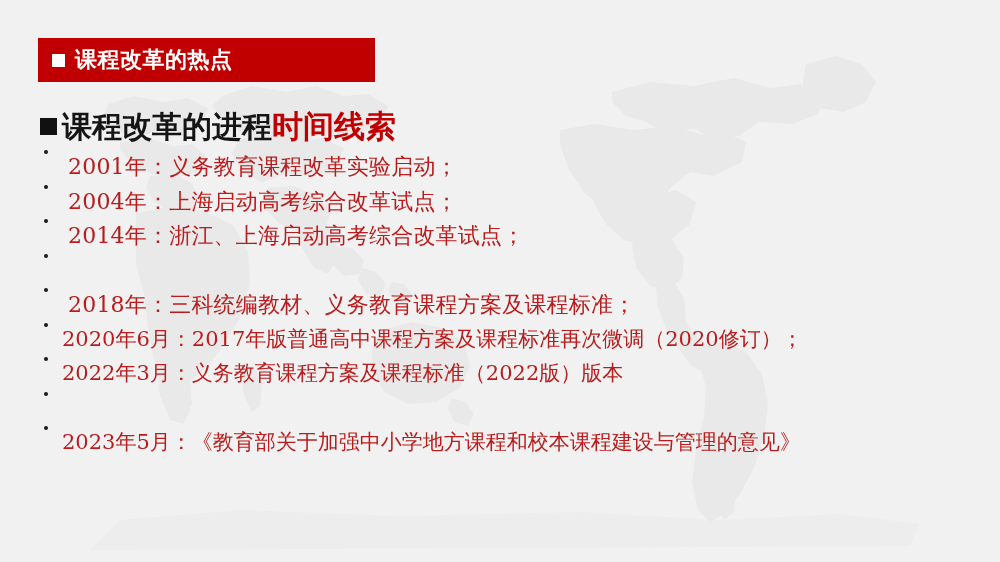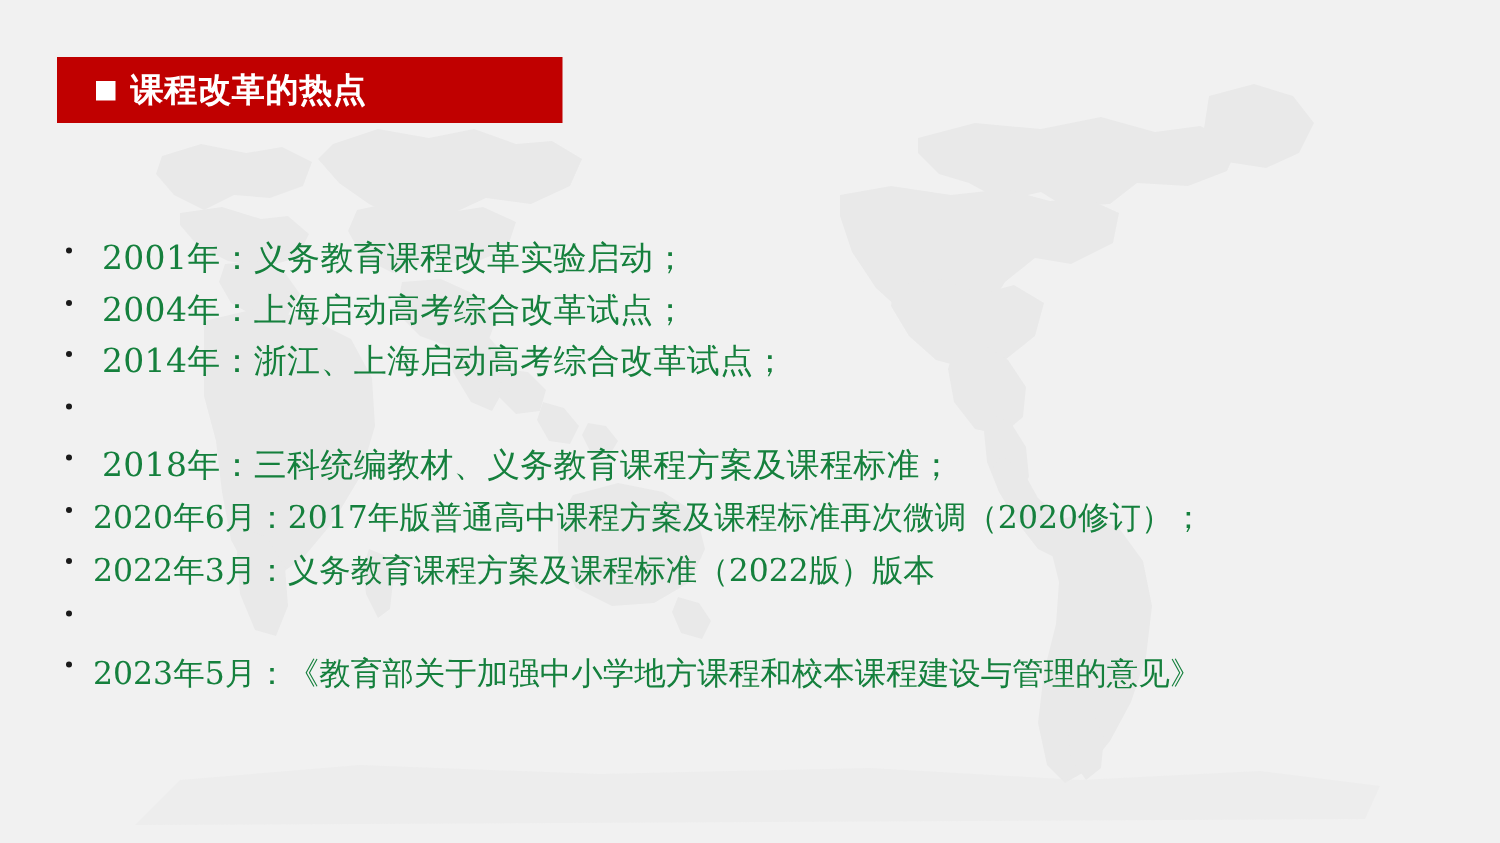--- a/index.html
+++ b/index.html
@@ -36,21 +36,21 @@
   #banner {
     position: absolute;
     left: 38px;
     top: 38px;
     width: 337px;
     height: 44px;
     background: #c00000;
     display: flex;
     align-items: center;
     box-sizing: border-box;
-    padding-left: 26px;
+    padding-left: 14px;
   }
   #banner .sq {
     width: 13px;
     height: 13px;
     background: #ffffff;
     display: inline-block;
     margin-right: 10px;
     flex: 0 0 auto;
   }
   #banner .btxt {
@@ -98,23 +98,23 @@
 
   
   #bullets {
     position: absolute;
     left: 44px;
     top: 156px;
     width: 940px;
   }
   .bitem {
     display: flex;
-    align-items: center;
+    align-items: flex-start;
     height: 34.5px;
-    color: #15803d;
+    color: #b91c1c;
     font-family: "DejaVu Serif", "Liberation Serif", serif;
     white-space: nowrap;
   }
   .bitem .dot {
     width: 4px;
     height: 4px;
     border-radius: 50%;
     background: #1a1a1a;
     flex: 0 0 auto;
     position: relative;
@@ -178,20 +178,25 @@
 
       <path d="M120 520 l120 -10 160 6 180 -4 140 8 120 -6 80 10 -10 22 -820 4z" opacity="0.5"></path>
     </g>
   </svg>
 
   <div id="banner">
     <span class="sq"></span>
     <span class="btxt">课程改革的热点</span>
   </div>
 
+  <div id="heading">
+    <span class="sq2"></span>
+    <span class="h-black">课程改革的进程</span>
+    <span class="h-red">时间线索</span>
+  </div>
 
   <div id="bullets">
 
     <div class="bitem">
       <span class="dot"></span>
       <span class="btext">2001年：义务教育课程改革实验启动；</span>
     </div>
 
     <div class="bitem">
       <span class="dot"></span>

